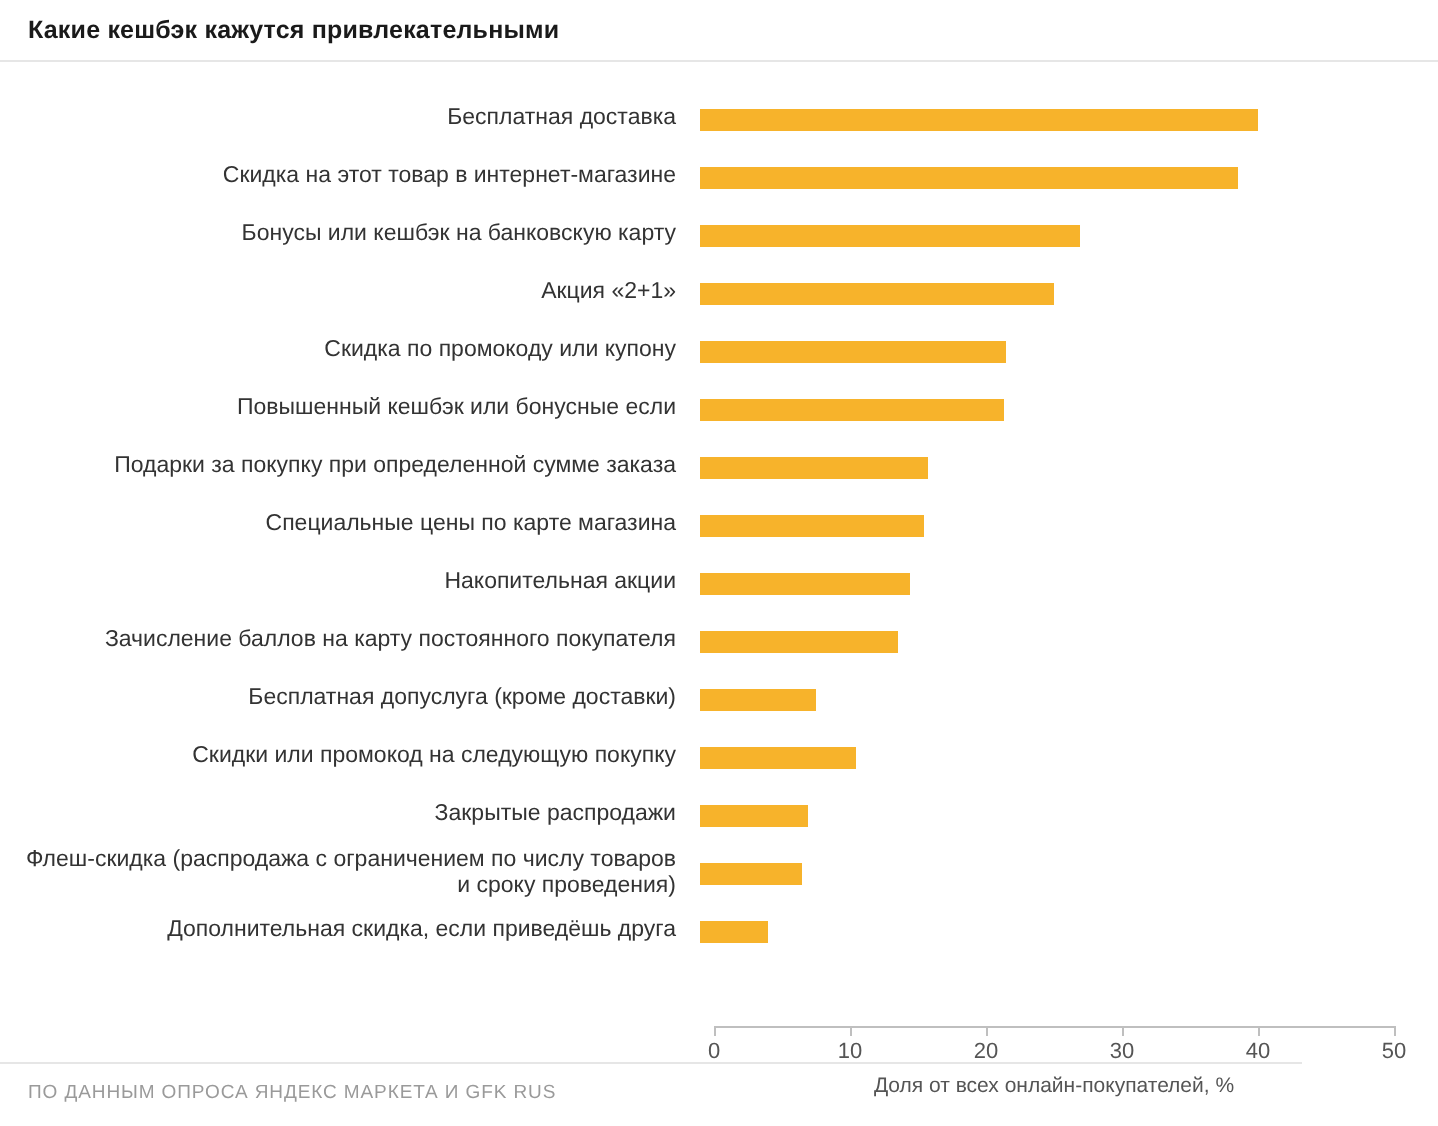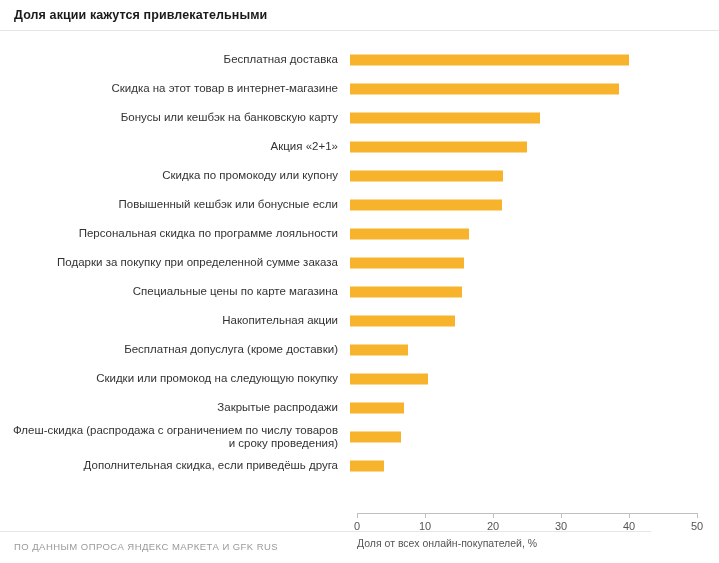--- a/index.html
+++ b/index.html
@@ -108,20 +108,21 @@
     font-size: 11px;
     color: #555555;
     transform: translateX(-50%);
     white-space: nowrap;
   }
   .axis-caption {
     position: absolute;
     top: 24px;
     left: 357px;
     width: 340px;
+    text-align: center;
     font-size: 10.5px;
     color: #555555;
   }
   .footer {
     position: absolute;
     left: 0;
     bottom: 0;
     width: 651px;
     height: 32px;
     border-top: 1px solid #e6e6e6;
@@ -136,21 +137,21 @@
     color: #9a9a9a;
     text-transform: uppercase;
   }
 </style>
 </head>
 <body>
 
 <div class="page">
 
   <div class="title-bar">
-    <div class="chart-title">Доля акции кажутся привлекательными</div>
+    <div class="chart-title">Какие кешбэк кажутся привлекательными</div>
   </div>
 
   <div class="plot-wrap">
     <div class="rows" id="rows">
         <div class="row">
           <div class="row-label">Бесплатная доставка</div>
           <div class="bar-area">
             <div class="bar" style="background: rgb(247, 179, 43); width: 278.8px; left: 5px;"></div>
           </div>
         </div>
@@ -178,41 +179,41 @@
             <div class="bar" style="background: rgb(247, 179, 43); width: 153px; left: 5px;"></div>
           </div>
         </div>
         <div class="row">
           <div class="row-label">Повышенный кешбэк или бонусные если</div>
           <div class="bar-area">
             <div class="bar" style="background: rgb(247, 179, 43); width: 151.64px; left: 5px;"></div>
           </div>
         </div>
         <div class="row">
-          <div class="row-label">Персональная скидка по программе лояльности</div>
-          <div class="bar-area">
-            <div class="bar" style="background: rgb(247, 179, 43); width: 119px; left: 5px;"></div>
-          </div>
-        </div>
-        <div class="row">
           <div class="row-label">Подарки за покупку при определенной сумме заказа</div>
           <div class="bar-area">
             <div class="bar" style="background: rgb(247, 179, 43); width: 114.24px; left: 5px;"></div>
           </div>
         </div>
         <div class="row">
           <div class="row-label">Специальные цены по карте магазина</div>
           <div class="bar-area">
             <div class="bar" style="background: rgb(247, 179, 43); width: 112.2px; left: 5px;"></div>
           </div>
         </div>
         <div class="row">
           <div class="row-label">Накопительная акции</div>
           <div class="bar-area">
             <div class="bar" style="background: rgb(247, 179, 43); width: 105.4px; left: 5px;"></div>
+          </div>
+        </div>
+        <div class="row">
+          <div class="row-label">Зачисление баллов на карту постоянного покупателя</div>
+          <div class="bar-area">
+            <div class="bar" style="background: rgb(247, 179, 43); width: 98.6px; left: 5px;"></div>
           </div>
         </div>
         <div class="row">
           <div class="row-label">Бесплатная допуслуга (кроме доставки)</div>
           <div class="bar-area">
             <div class="bar" style="background: rgb(247, 179, 43); width: 57.8px; left: 5px;"></div>
           </div>
         </div>
         <div class="row">
           <div class="row-label">Скидки или промокод на следующую покупку</div>

